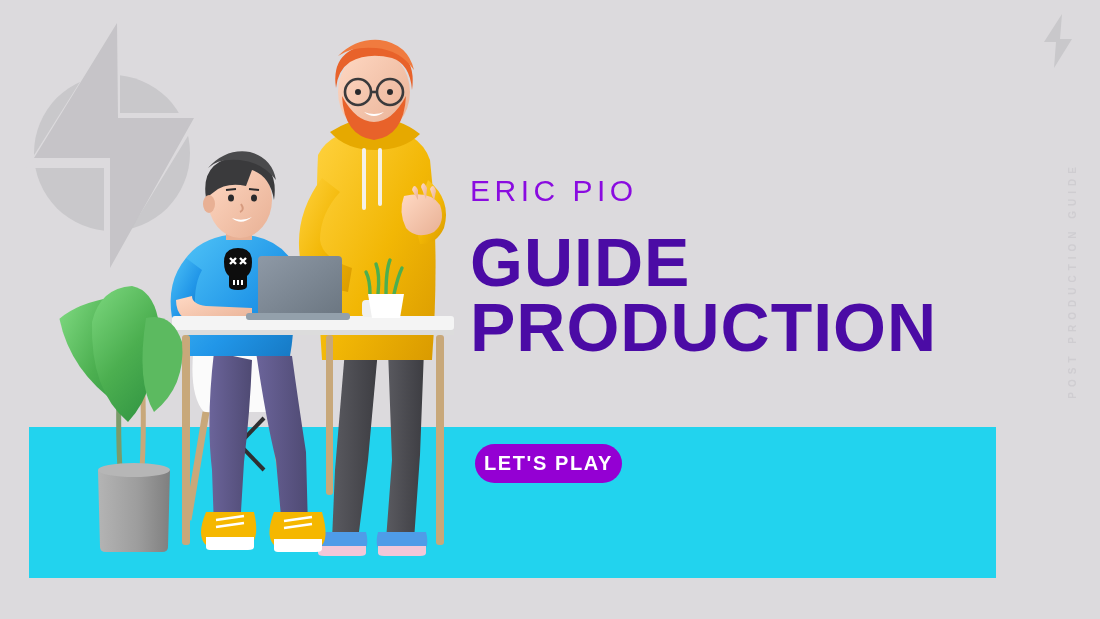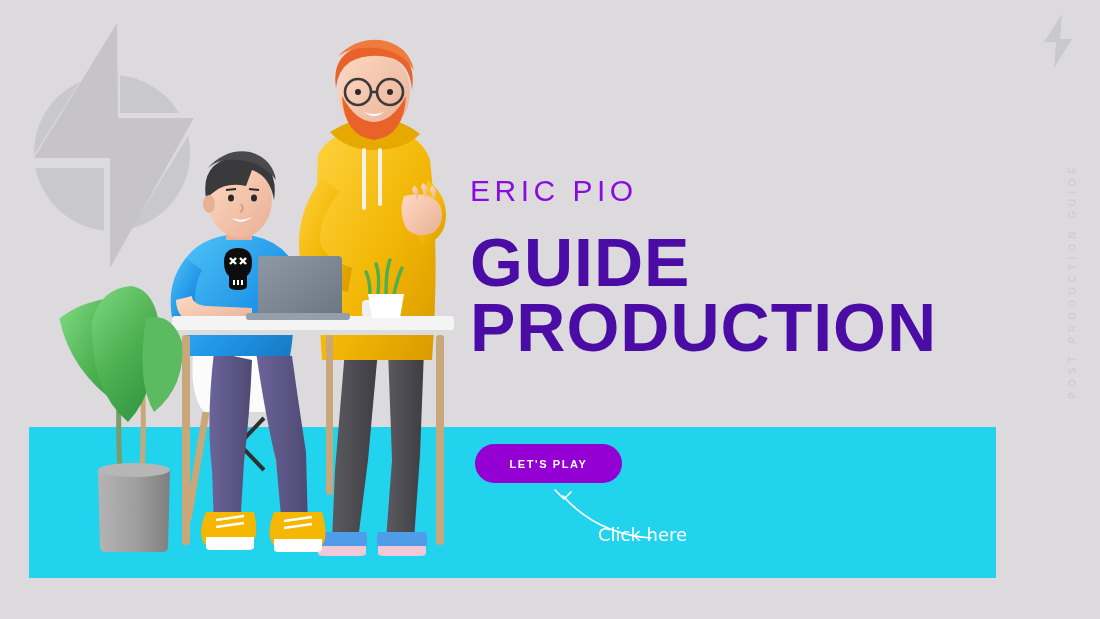--- a/index.html
+++ b/index.html
@@ -115,21 +115,21 @@
   #cta-button {
     position: absolute;
     left: 475px;
     top: 444px;
     width: 147px;
     height: 39px;
     background: #9400d3;
     border: none;
     border-radius: 20px;
     color: #ffffff;
-    font-size: 11px;
+    font-size: 20px;
     font-weight: 700;
     letter-spacing: 1.6px;
     cursor: pointer;
     z-index: 6;
     font-family: "Liberation Sans", sans-serif;
     display: flex;
     align-items: center;
     justify-content: center;
   }
 
@@ -353,21 +353,14 @@
   </svg>
 
   <div id="text-block">
     <div id="eyebrow">ERIC PIO</div>
     <div class="headline-line">GUIDE</div>
     <div class="headline-line">PRODUCTION</div>
   </div>
 
   <button id="cta-button">LET'S PLAY</button>
 
-  <div id="click-here-group">
-    <svg width="175" height="68" viewBox="0 0 175 68">
-      <path d="M118 52 Q64 48 30 10" stroke="#ffffff" stroke-width="1.7" fill="none" stroke-linecap="round"></path>
-      <path d="M22 4 L31 13 M38 6 L31 13" stroke="#ffffff" stroke-width="1.7" fill="none" stroke-linecap="round"></path>
-    </svg>
-    <div id="click-here-label">Click here</div>
-  </div>
 
 </div>
 
 </body></html>

